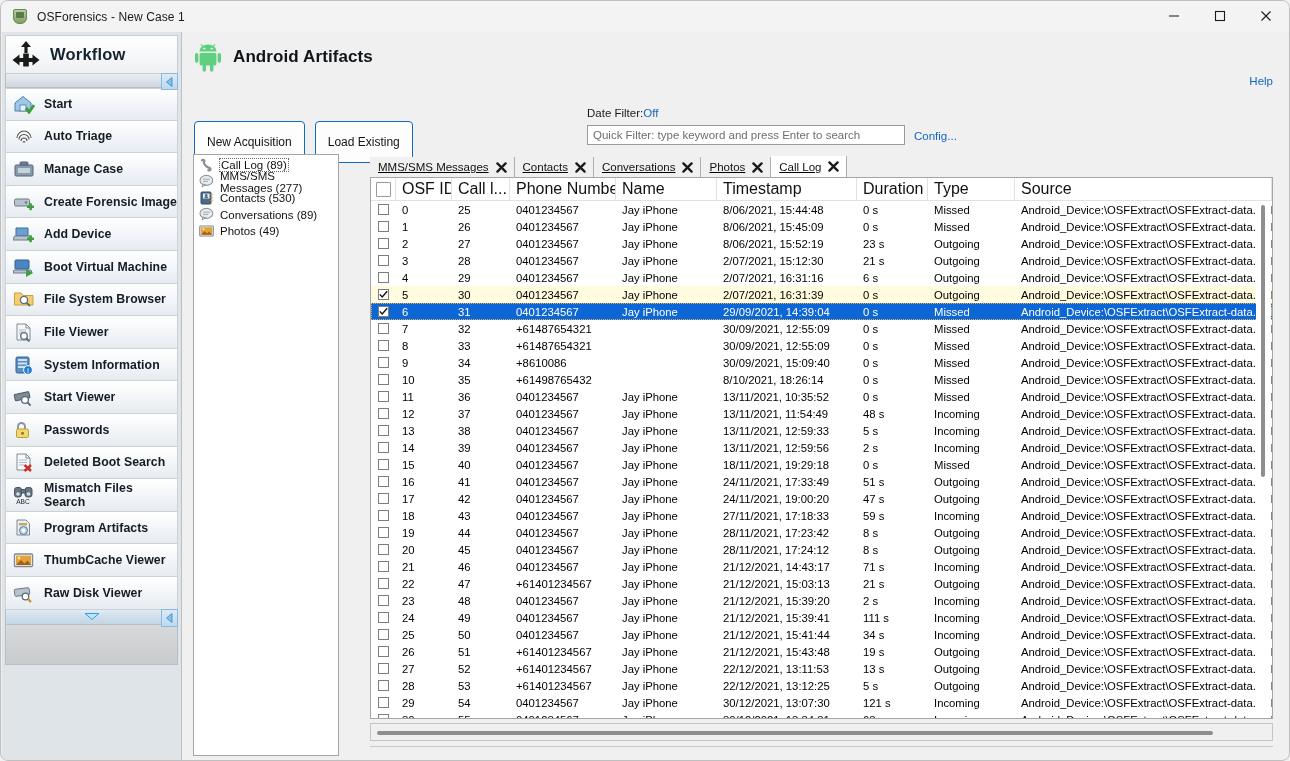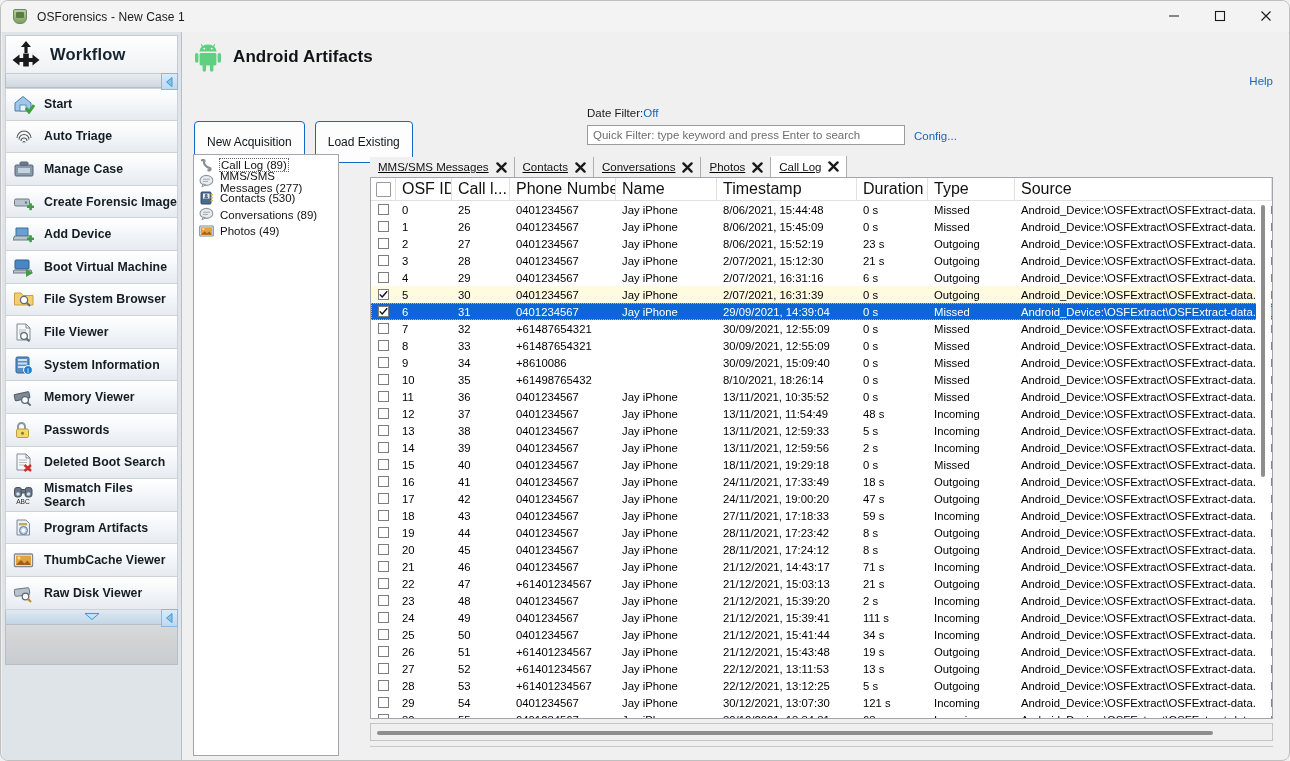--- a/index.html
+++ b/index.html
@@ -444,21 +444,21 @@
           <span class="mi-label">System Information</span>
         </div>
         <div class="menu-item">
           <span class="mi-icon">
             <svg width="22" height="20" viewBox="0 0 22 20">
               <rect x="1.5" y="6" width="15" height="6.5" rx="1" fill="#7e8a96" stroke="#4e5a66" stroke-width="1" transform="rotate(-12 9 9)"></rect>
               <circle cx="12" cy="13" r="3.4" fill="#ffffff" stroke="#5b6b7a" stroke-width="1.3"></circle>
               <path d="M14.5 15.5 L17.6 18.6" stroke="#5b6b7a" stroke-width="1.8"></path>
             </svg>
           </span>
-          <span class="mi-label">Memory Viewer</span>
+          <span class="mi-label">Start Viewer</span>
         </div>
         <div class="menu-item">
           <span class="mi-icon">
             <svg width="22" height="20" viewBox="0 0 22 20">
               <path d="M5 9 V6.5 A3.5 3.5 0 0 1 12 6.5 V9" fill="none" stroke="#8a949e" stroke-width="1.9"></path>
               <rect x="3.5" y="9" width="12" height="8.5" rx="1.4" fill="#f2d86e" stroke="#b9a03c" stroke-width="1"></rect>
               <circle cx="9.5" cy="13.3" r="1.5" fill="#8a7a2e"></circle>
             </svg>
           </span>
           <span class="mi-label">Passwords</span>
@@ -922,21 +922,21 @@
           </div>
           <div class="trow">
             <div class="td c0 cb">
               <span class="row-cb"></span>
             </div>
             <div class="td c1">16</div>
             <div class="td c2">41</div>
             <div class="td c3">0401234567</div>
             <div class="td c4">Jay iPhone</div>
             <div class="td c5">24/11/2021, 17:33:49</div>
-            <div class="td c6">18 s</div>
+            <div class="td c6">51 s</div>
             <div class="td c7">Outgoing</div>
             <div class="td c8">Android_Device:\OSFExtract\OSFExtract-data.xml</div>
           </div>
           <div class="trow">
             <div class="td c0 cb">
               <span class="row-cb"></span>
             </div>
             <div class="td c1">17</div>
             <div class="td c2">42</div>
             <div class="td c3">0401234567</div>

